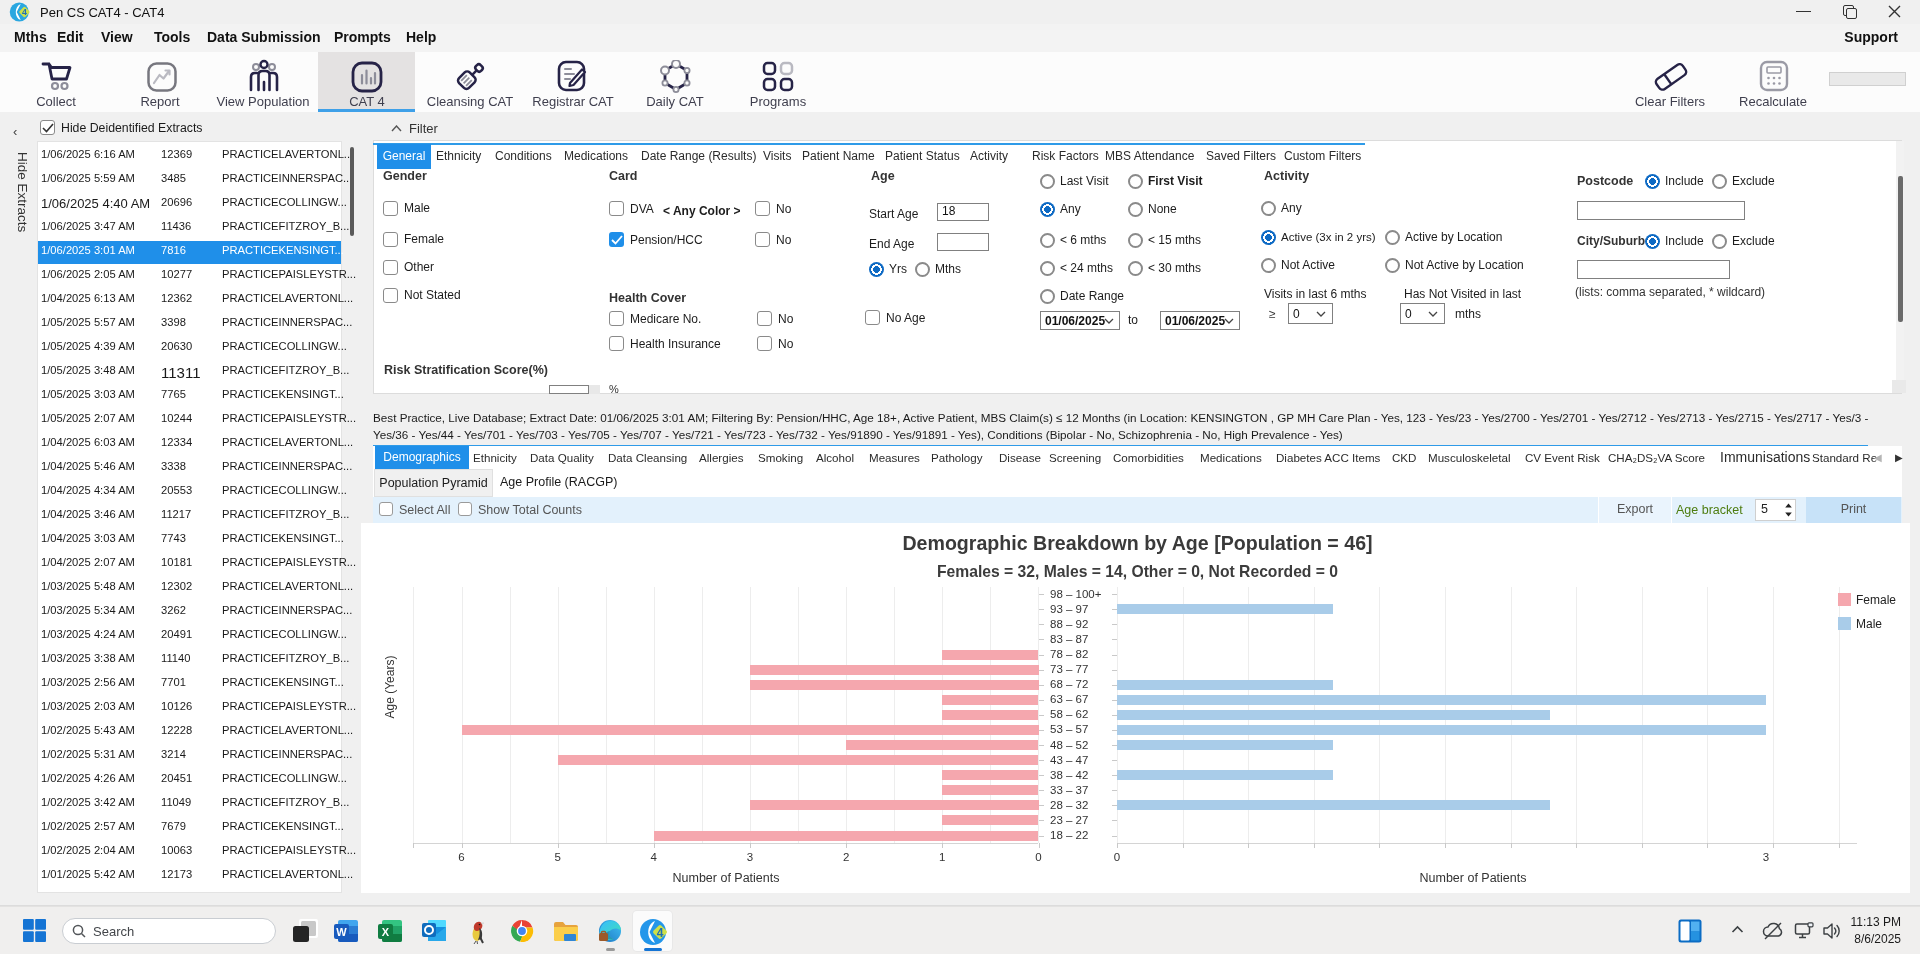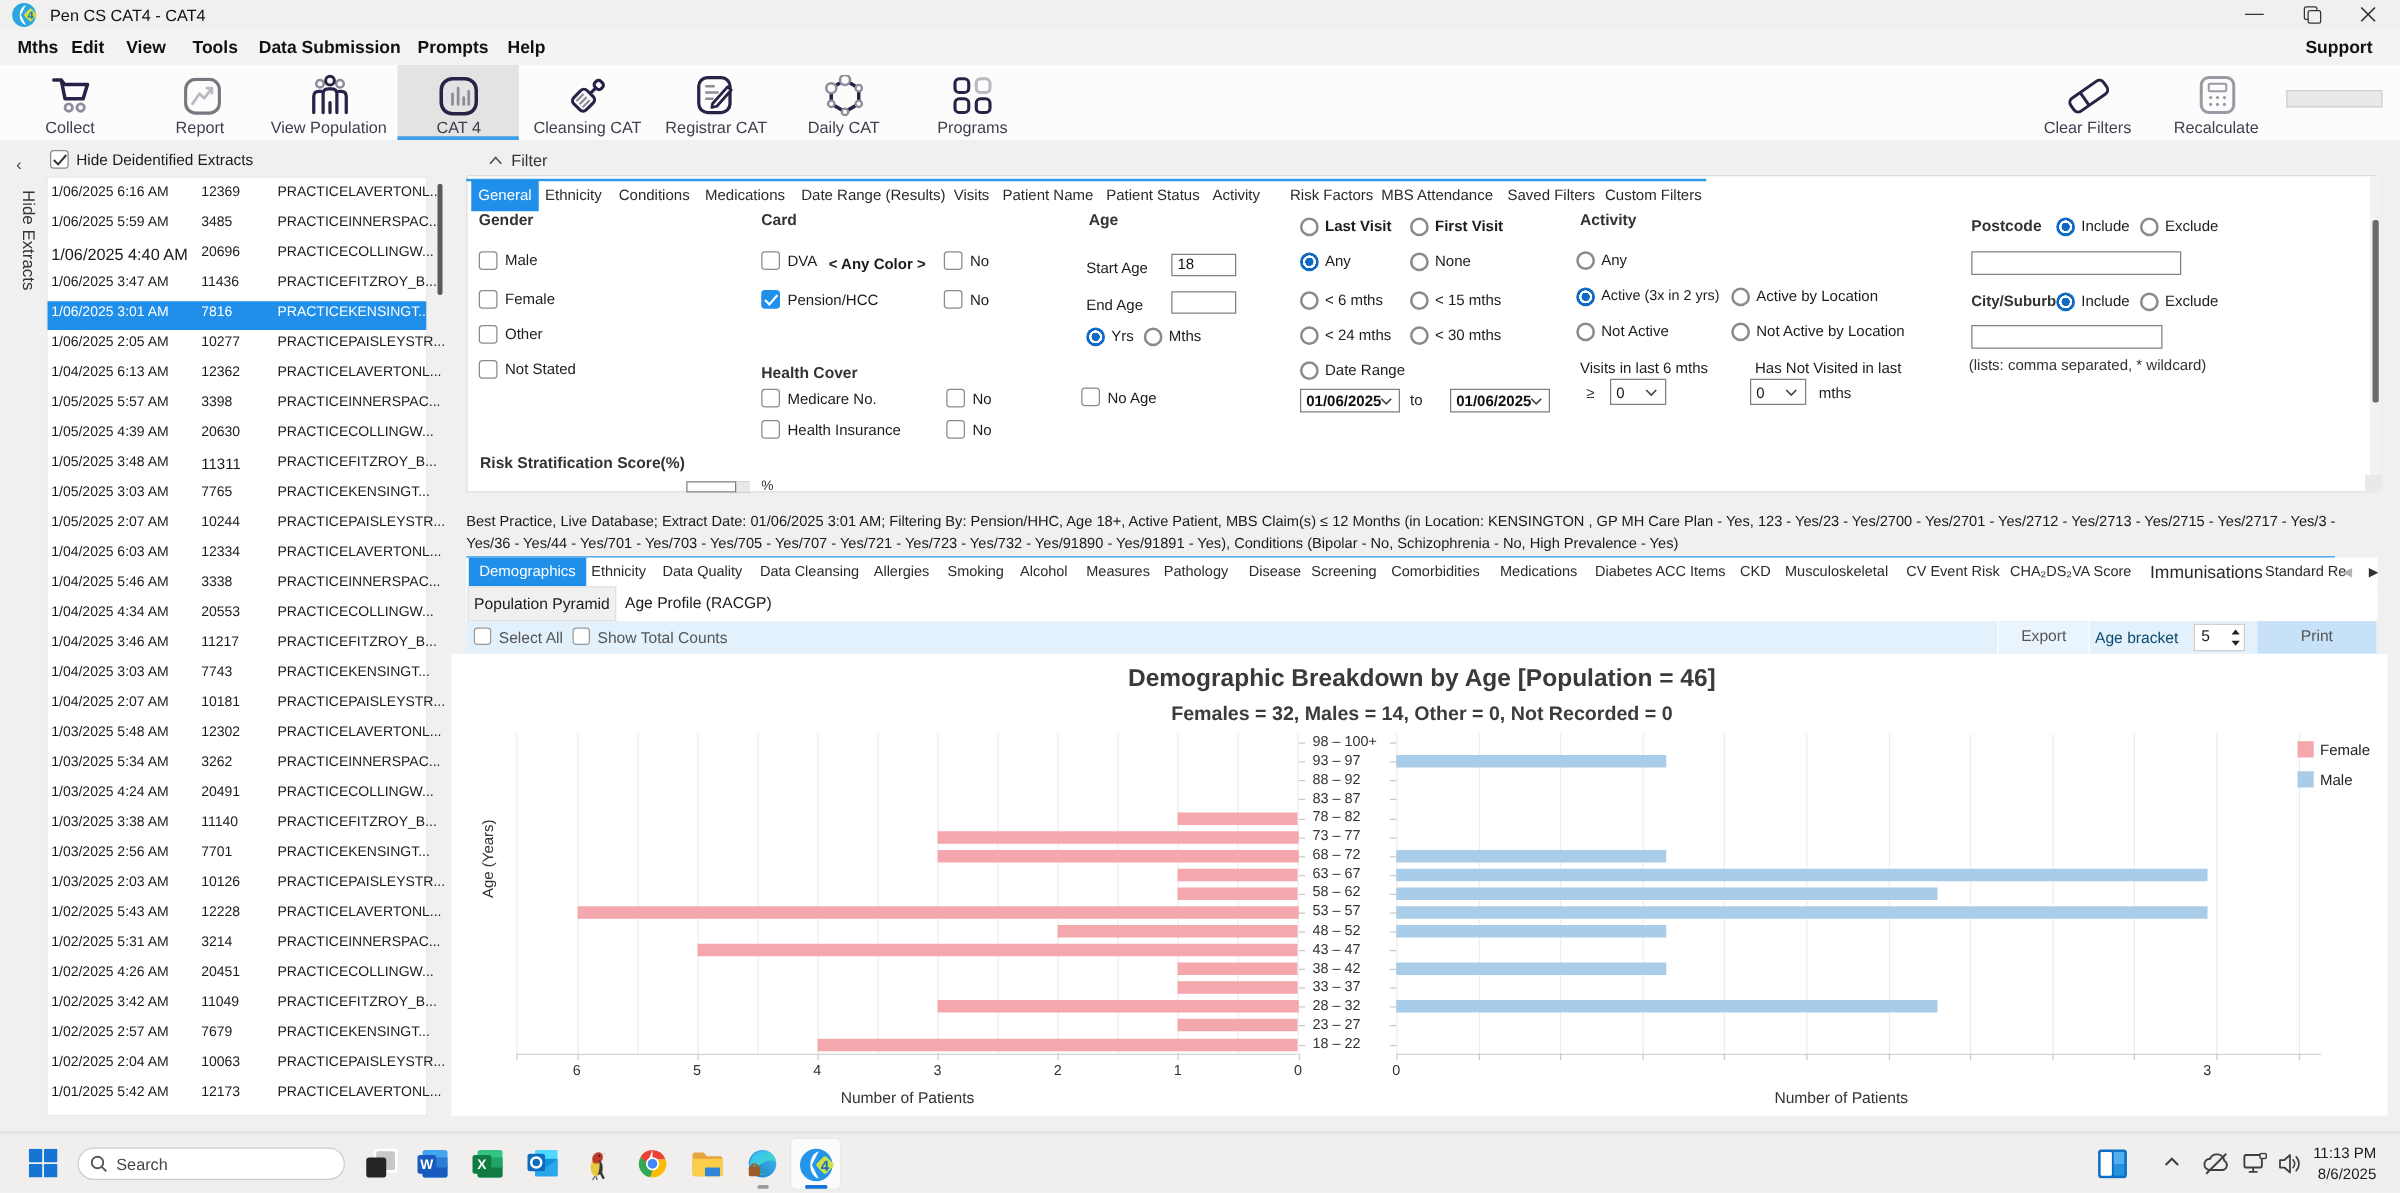--- a/index.html
+++ b/index.html
@@ -155,21 +155,21 @@
 <div class="abs" style="left:41px;top:292px;font-size:11.2px;color:#1a1a1a;white-space:nowrap">1/04/2025 6:13 AM</div>
 <div class="abs" style="left:161px;top:292px;font-size:11.2px;color:#1a1a1a">12362</div>
 <div class="abs" style="left:222px;top:292px;font-size:11.2px;color:#1a1a1a">PRACTICELAVERTONL...</div>
 <div class="abs" style="left:41px;top:316px;font-size:11.2px;color:#1a1a1a;white-space:nowrap">1/05/2025 5:57 AM</div>
 <div class="abs" style="left:161px;top:316px;font-size:11.2px;color:#1a1a1a">3398</div>
 <div class="abs" style="left:222px;top:316px;font-size:11.2px;color:#1a1a1a">PRACTICEINNERSPAC...</div>
 <div class="abs" style="left:41px;top:340px;font-size:11.2px;color:#1a1a1a;white-space:nowrap">1/05/2025 4:39 AM</div>
 <div class="abs" style="left:161px;top:340px;font-size:11.2px;color:#1a1a1a">20630</div>
 <div class="abs" style="left:222px;top:340px;font-size:11.2px;color:#1a1a1a">PRACTICECOLLINGW...</div>
 <div class="abs" style="left:41px;top:364px;font-size:11.2px;color:#1a1a1a;white-space:nowrap">1/05/2025 3:48 AM</div>
-<div class="abs" style="left:161px;top:364px;font-size:12px;color:#1a1a1a">11311</div>
+<div class="abs" style="left:161px;top:364px;font-size:15px;color:#1a1a1a">11311</div>
 <div class="abs" style="left:222px;top:364px;font-size:11.2px;color:#1a1a1a">PRACTICEFITZROY_B...</div>
 <div class="abs" style="left:41px;top:388px;font-size:11.2px;color:#1a1a1a;white-space:nowrap">1/05/2025 3:03 AM</div>
 <div class="abs" style="left:161px;top:388px;font-size:11.2px;color:#1a1a1a">7765</div>
 <div class="abs" style="left:222px;top:388px;font-size:11.2px;color:#1a1a1a">PRACTICEKENSINGT...</div>
 <div class="abs" style="left:41px;top:412px;font-size:11.2px;color:#1a1a1a;white-space:nowrap">1/05/2025 2:07 AM</div>
 <div class="abs" style="left:161px;top:412px;font-size:11.2px;color:#1a1a1a">10244</div>
 <div class="abs" style="left:222px;top:412px;font-size:11.2px;color:#1a1a1a">PRACTICEPAISLEYSTR...</div>
 <div class="abs" style="left:41px;top:436px;font-size:11.2px;color:#1a1a1a;white-space:nowrap">1/04/2025 6:03 AM</div>
 <div class="abs" style="left:161px;top:436px;font-size:11.2px;color:#1a1a1a">12334</div>
 <div class="abs" style="left:222px;top:436px;font-size:11.2px;color:#1a1a1a">PRACTICELAVERTONL...</div>
@@ -288,21 +288,21 @@
 <div class="inp" style="left:937px;top:203px;width:52px;height:18px;font-size:12px;padding-left:4px;color:#111">18</div>
 <div class="lbl" style="left:869px;top:237px">End Age</div>
 <div class="inp" style="left:937px;top:233px;width:52px;height:18px"></div>
 <div class="rdk" style="left:869px;top:262px"></div>
 <div class="lbl" style="left:889px;top:262px">Yrs</div>
 <div class="rd" style="left:915px;top:262px"></div>
 <div class="lbl" style="left:935px;top:262px">Mths</div>
 <div class="cb" style="left:865px;top:310px"></div>
 <div class="lbl" style="left:886px;top:311px">No Age</div>
 <div class="rd" style="left:1040px;top:174px"></div>
-<div class="lbl" style="left:1060px;top:174px;font-weight:bold">Last Visit</div>
+<div class="lbl" style="left:1060px;top:174px;font-weight:normal">Last Visit</div>
 <div class="rdk" style="left:1040px;top:202px"></div>
 <div class="lbl" style="left:1060px;top:202px;font-weight:normal">Any</div>
 <div class="rd" style="left:1040px;top:233px"></div>
 <div class="lbl" style="left:1060px;top:233px;font-weight:normal">&lt; 6 mths</div>
 <div class="rd" style="left:1040px;top:261px"></div>
 <div class="lbl" style="left:1060px;top:261px;font-weight:normal">&lt; 24 mths</div>
 <div class="rd" style="left:1040px;top:289px"></div>
 <div class="lbl" style="left:1060px;top:289px;font-weight:normal">Date Range</div>
 <div class="rd" style="left:1128px;top:174px"></div>
 <div class="lbl" style="left:1148px;top:174px;font-weight:bold">First Visit</div>
@@ -391,21 +391,21 @@
 <div class="abs" style="left:1895px;top:452px;font-size:10px;color:#333">▶</div>
 <div class="abs" style="left:373px;top:469px;width:1529px;height:28px;background:#fff"></div>
 <div class="abs" style="left:374px;top:469px;width:119px;height:28px;background:#f0f0f0;border:1px solid #e0e0e0;color:#1a1a1a;font-size:12.5px;line-height:27px;text-align:center">Population Pyramid</div>
 <div class="abs" style="left:500px;top:469px;height:28px;color:#1a1a1a;font-size:12.5px;line-height:27px">Age Profile (RACGP)</div>
 <div class="abs" style="left:373px;top:497px;width:1529px;height:26px;background:#e3f1fc"></div>
 <div class="cb" style="left:379px;top:502px;width:14px;height:14px;border-color:#9a9a9a"></div>
 <div class="abs" style="left:399px;top:503px;font-size:12.5px;color:#555">Select All</div>
 <div class="cb" style="left:458px;top:502px;width:14px;height:14px;border-color:#9a9a9a"></div>
 <div class="abs" style="left:478px;top:503px;font-size:12.5px;color:#555">Show Total Counts</div>
 <div class="abs" style="left:1598px;top:497px;width:74px;height:26px;background:#eaf4fd;border-left:1px solid #fff;border-right:1px solid #fff;color:#555;font-size:12.5px;line-height:25px;text-align:center">Export</div>
-<div class="abs" style="left:1676px;top:503px;font-size:12.5px;color:#0c4a6e">Age bracket</div>
+<div class="abs" style="left:1676px;top:503px;font-size:12.5px;color:#4d7c0f">Age bracket</div>
 <div class="abs" style="left:1755px;top:499px;width:41px;height:22px;background:#fff;border:1px solid #cfcfcf"></div>
 <div class="abs" style="left:1761px;top:502px;font-size:12.5px;color:#222">5</div>
 <svg class="abs" style="left:1784px;top:502px" width="9" height="16" viewBox="0 0 9 16">
     <path d="M1.2 5.5 L4.5 1.5 L7.8 5.5 Z" fill="#222"></path>
     <path d="M1.2 10.5 L4.5 14.5 L7.8 10.5 Z" fill="#222"></path>
   </svg>
 <div class="abs" style="left:1806px;top:497px;width:95px;height:26px;background:#c7e2f8;color:#555;font-size:12.5px;line-height:25px;text-align:center">Print</div>
 <div class="abs" style="left:361px;top:523px;width:1549px;height:370px;background:#fff"></div>
 <div class="abs" style="left:373px;top:532px;width:1529px;text-align:center;font-size:19.6px;font-weight:bold;color:#3a3a3a">Demographic Breakdown by Age [Population = 46]</div>
 <div class="abs" style="left:373px;top:563px;width:1529px;text-align:center;font-size:15.7px;font-weight:600;color:#3c3c3c">Females = 32, Males = 14, Other = 0, Not Recorded = 0</div>

